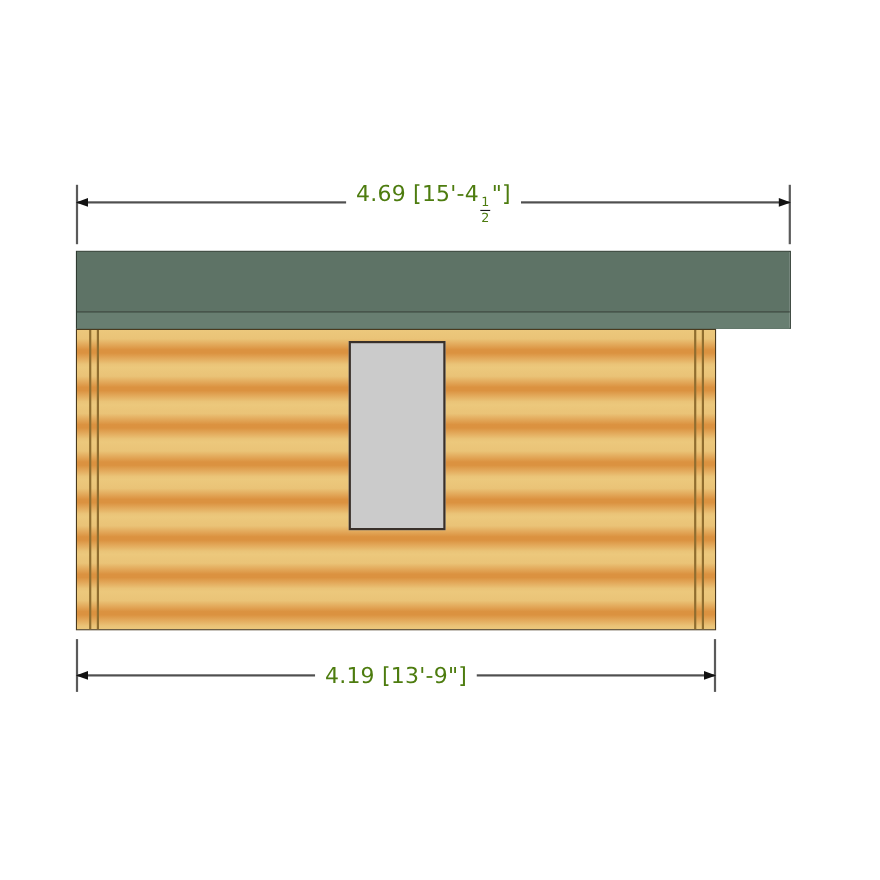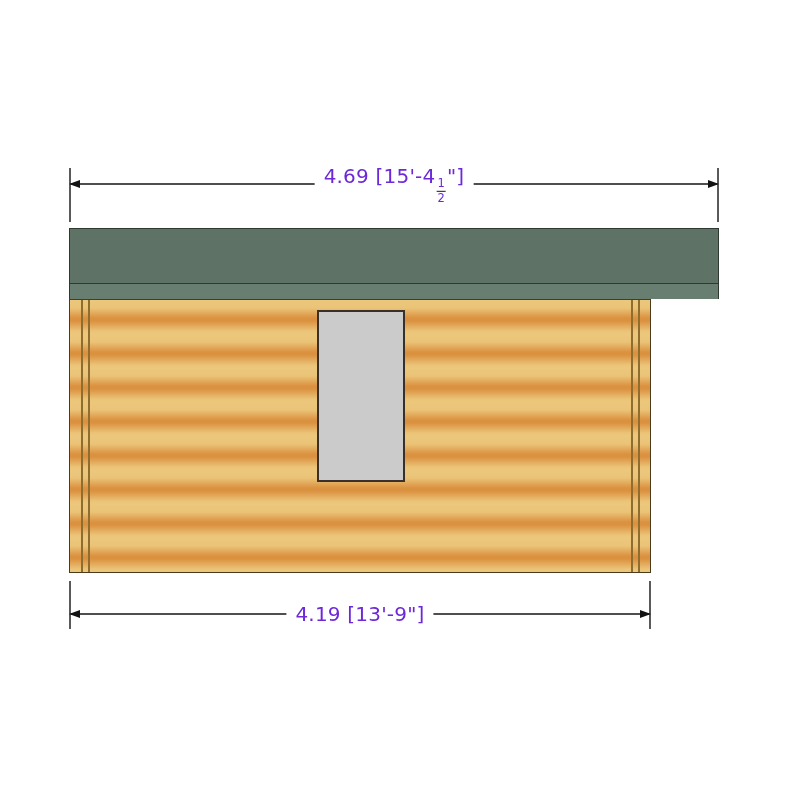--- a/index.html
+++ b/index.html
@@ -1,18 +1,18 @@
 <!DOCTYPE html>
 <html><head>
 <meta charset="utf-8">
 <style>
   html,body{margin:0;padding:0;background:#ffffff;}
   .canvas{
     position:relative;width:800px;height:800px;background:#ffffff;overflow:hidden;
-    font-family:"DejaVu Sans","Liberation Sans",sans-serif;color:#6d28d9;
+    font-family:"DejaVu Sans","Liberation Sans",sans-serif;color:#4d7c0f;
   }
   
   .ext-line{position:absolute;width:2px;background:#5a5a5a;}
   .dim-line{position:absolute;height:2px;background:#4f4f4f;}
   .tick{position:absolute;top:50%;width:0;height:0;transform:translateY(-50%);
         border-top:4px solid transparent;border-bottom:4px solid transparent;}
   .tick-left{left:-1px;border-right:11px solid #121212;}
   .tick-right{right:-1px;border-left:11px solid #121212;}
   .dim-label{
     position:absolute;left:50%;top:50%;transform:translate(-50%,-50%);

